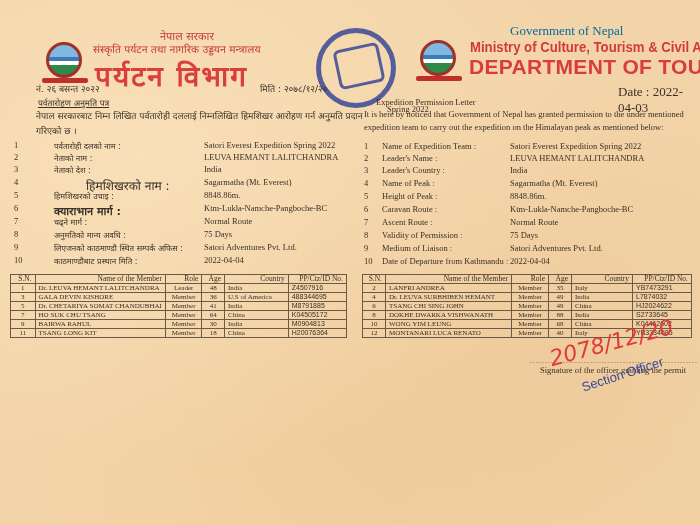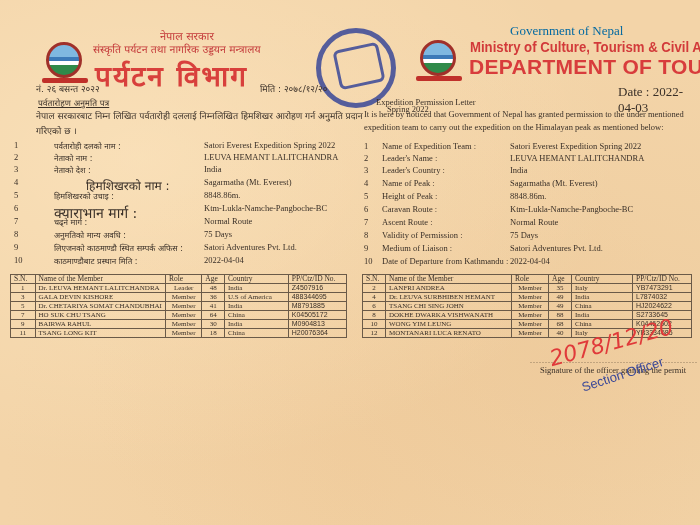--- a/index.html
+++ b/index.html
@@ -34,21 +34,21 @@
   .intro-np { left:14px; top:109px; width:335px; font-size:9px; line-height:15px; }
   .title-en { left:376px; top:97px; font-size:8.5px; }
   .intro-en { left:364px; top:108px; width:335px; font-size:8.5px; line-height:13px; }
   .details { font-size:8.5px; }
   .drow { position:absolute; white-space:nowrap; }
   .drow .num { position:absolute; left:0; }
   .drow .lbl { position:absolute; left:18px; }
   .drow .val { position:absolute; }
   table.members { position:absolute; border-collapse:collapse; font-size:7px; font-family:"Liberation Serif", serif; }
   table.members td, table.members th { border:1px solid #6a5a48; padding:0 3px; height:8px; line-height:8px; font-weight:normal; white-space:nowrap; }
-  table.members th { text-align:left; font-size:7.5px; }
+  table.members th { text-align:right; font-size:7.5px; }
   table.members td.c { text-align:center; }
   table.members td.pp { font-family:"Liberation Sans", sans-serif; font-size:7px; }
   .sig-dots { left:530px; top:356px; font-size:8px; letter-spacing:1px; color:#5a4a38; }
   .sig-text { left:540px; top:365px; font-size:8.5px; }
   .sig-red { left:548px; top:330px; font-size:22px; color:#e03a3a; font-family:"DejaVu Sans", sans-serif; transform:rotate(-15deg); white-space:nowrap; font-style:italic; }
   .section-officer { left:582px; top:380px; font-size:13px; color:#3a4898; font-family:"Liberation Sans", sans-serif; transform:rotate(-18deg); transform-origin:left; white-space:nowrap; }
 </style>
 </head>
 <body>
 
@@ -97,21 +97,21 @@
       <span class="lbl np" style="font-size:12px;padding-left:32px;">हिमशिखरको नाम :</span>
       <span class="val" style="left:190px;">Sagarmatha (Mt. Everest)</span>
     </div>
   <div class="drow" style="top:50px;">
       <span class="num">5</span>
       <span class="lbl np" style="font-size:8px;">हिमशिखरको उचाइ :</span>
       <span class="val" style="left:190px;">8848.86m.</span>
     </div>
   <div class="drow" style="top:63px;">
       <span class="num">6</span>
-      <span class="lbl np" style="font-size:14px;">क्याराभान मार्ग :</span>
+      <span class="lbl np" style="font-size:11px;font-weight:bold;">क्याराभान मार्ग :</span>
       <span class="val" style="left:190px;">Ktm-Lukla-Namche-Pangboche-BC</span>
     </div>
   <div class="drow" style="top:76px;">
       <span class="num">7</span>
       <span class="lbl np" style="font-size:8px;">चढ्ने मार्ग :</span>
       <span class="val" style="left:190px;">Normal Route</span>
     </div>
   <div class="drow" style="top:89px;">
       <span class="num">8</span>
       <span class="lbl np" style="font-size:8px;">अनुमतिको मान्य अवधि :</span>

